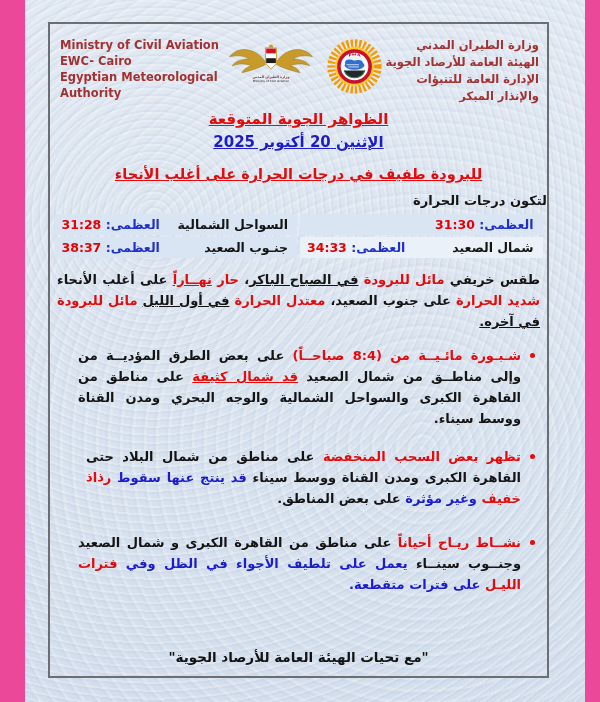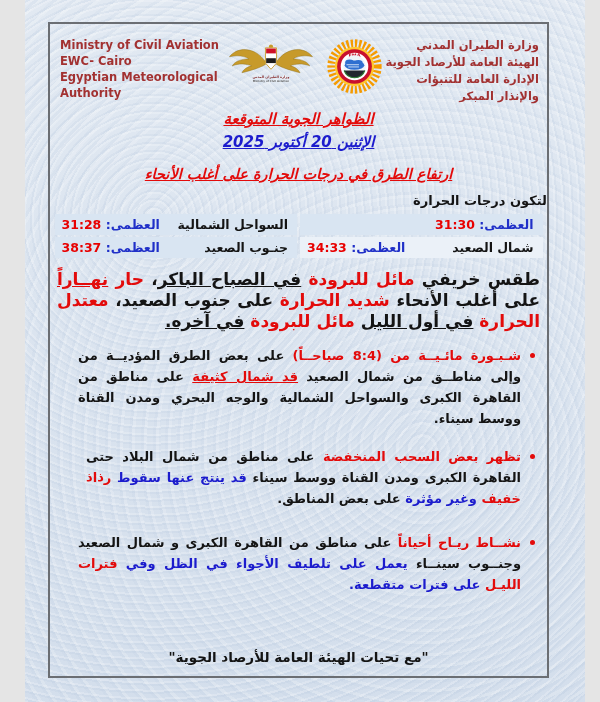--- a/index.html
+++ b/index.html
@@ -1,50 +1,50 @@
 <!DOCTYPE html>
 <html lang="ar" style="--page_bg: #d8e2ee; --frame_border: #6b6e73; --maroon: #a23131; --red: #e30b0b; --blue: #1c1ccd; --label_blue: #2030c8; --value_red: #e80000; --text: #141414; --row_bg: #d9e5f2; --row_bg_light: #ebf1f8;"><head>
 <meta charset="utf-8">
 <style>
   html,body{margin:0;padding:0;width:600px;height:702px;overflow:hidden;background:#fff;}
-  .canvas{position:relative;width:600px;height:702px;background:#e5e5e5;font-family:"DejaVu Sans",sans-serif;}
+  .canvas{position:relative;width:600px;height:702px;background:#ec4899;font-family:"DejaVu Sans",sans-serif;}
   .scan{
     position:absolute;left:25px;top:0;width:560px;height:702px;
     background-color:var(--page_bg,#d8e2ee);
     background-image:
       repeating-radial-gradient(circle at 23% 31%, rgba(255,255,255,.20) 0 2px, rgba(168,188,214,.13) 2px 4px, transparent 4px 8px),
       repeating-radial-gradient(circle at 71% 64%, rgba(255,255,255,.18) 0 3px, rgba(178,196,220,.12) 3px 6px, transparent 6px 12px),
       linear-gradient(180deg, rgba(255,255,255,.25), rgba(190,205,226,.18));
   }
   .frame{
     position:absolute;left:23px;top:22px;width:501px;height:656px;
     border:2px solid var(--frame_border,#6b6e73);
     box-sizing:border-box;font-weight:700;color:var(--text,#141414);
   }
   
   .hdr{display:flex;align-items:flex-start;padding:13px 8px 0 10px;}
   .hdr-en{width:182px;font-size:11.5px;line-height:16px;color:var(--maroon,#a23131);}
   .logos{flex:1;display:flex;justify-content:center;align-items:flex-start;gap:10px;padding-top:1px;}
   .hdr-ar{width:170px;direction:rtl;text-align:right;font-size:11.5px;line-height:17px;color:var(--maroon,#a23131);}
   
-  .title{direction:rtl;text-align:center;font-size:15px;text-decoration:underline;margin-top:5px;font-style:italic;}
+  .title{direction:rtl;text-align:center;font-size:15px;text-decoration:underline;margin-top:5px;}
   .t-red{color:var(--red,#e30b0b);}
   .t-blue{color:var(--blue,#1c1ccd);}
   .headline{margin-top:15px;font-size:14.5px;}
   .caption{direction:rtl;font-size:13px;margin-top:11px;color:var(--text,#141414);}
   
   .temp-table{width:488px;margin:6px auto 0;font-size:12.5px;}
   .t-row{display:flex;direction:rtl;gap:3px;margin-bottom:2px;}
   .t-half{flex:1;display:flex;justify-content:space-between;align-items:center;background:var(--row_bg,#d9e5f2);padding:2px 9px 2px 7px;height:17px;}
   .t-half.light{background:var(--row_bg_light,#ebf1f8);}
   .t-region{color:var(--text,#141414);}
   .t-max .lbl{color:var(--label_blue,#2030c8);}
   .t-max .val{color:var(--value_red,#e80000);}
   
-  .summary{direction:rtl;text-align:justify;font-size:17px;line-height:21px;margin:11px 7px 0;}
+  .summary{direction:rtl;text-align:justify;font-size:13px;line-height:21px;margin:11px 7px 0;}
   .bullets{margin:13px 10px 0 28px;}
   .bullet-item{position:relative;direction:rtl;text-align:justify;font-size:13px;line-height:21px;padding-right:16px;margin-bottom:17px;}
   .bullet-item.last{margin-bottom:0;}
   .bullet-item .dot{position:absolute;right:2px;top:8px;width:5px;height:5px;border-radius:50%;background:var(--red,#e30b0b);}
   .seg-k{color:var(--text,#141414);}
   .seg-r{color:var(--red,#e30b0b);}
   .seg-b{color:var(--blue,#1c1ccd);}
   .seg-u{text-decoration:underline;}
   .footer{direction:rtl;text-align:center;font-size:13.5px;margin-top:54px;color:var(--text,#141414);}
 </style>
@@ -95,21 +95,21 @@
         </div>
         <div class="hdr-ar">
           <div>وزارة الطيران المدني</div>
           <div>الهيئة العامة للأرصاد الجوية</div>
           <div>الإدارة العامة للتنبؤات والإنذار المبكر</div>
         </div>
       </div>
 
       <div class="title t-red">الظواهر الجوية المتوقعة</div>
       <div class="title t-blue">الإثنين 20 أكتوبر 2025</div>
-      <div class="title t-red headline">ارتفاع الطرق في درجات الحرارة على أغلب الأنحاء</div>
+      <div class="title t-red headline">للبرودة طفيف في درجات الحرارة على أغلب الأنحاء</div>
 
       <div class="caption">لتكون درجات الحرارة</div>
 
       <div class="temp-table">
         <div class="t-row">
           <div class="t-half">
             <span class="t-max"><span class="lbl">العظمى:</span> <span class="val">31:30</span></span>
           </div>
           <div class="t-half">
             <span class="t-region">السواحل الشمالية</span>

